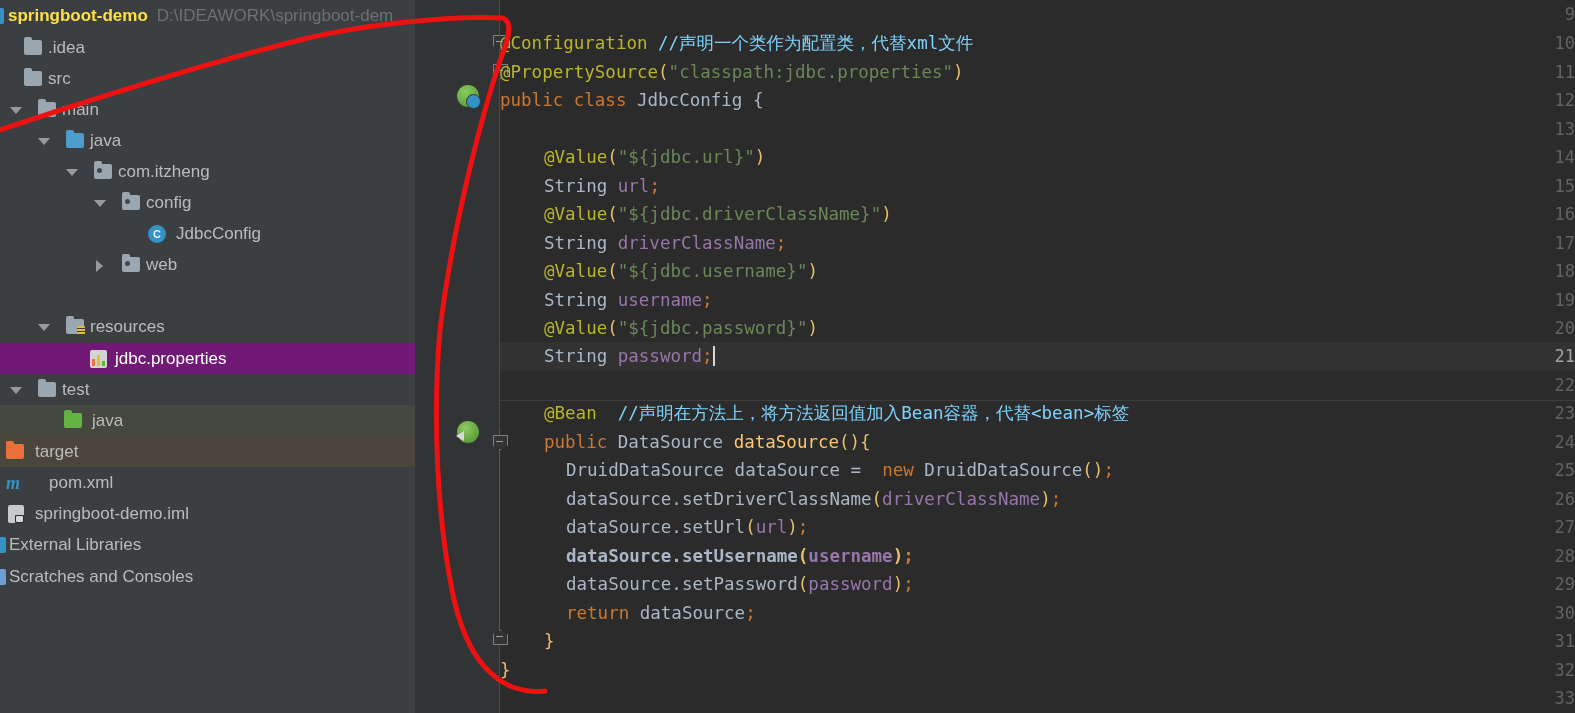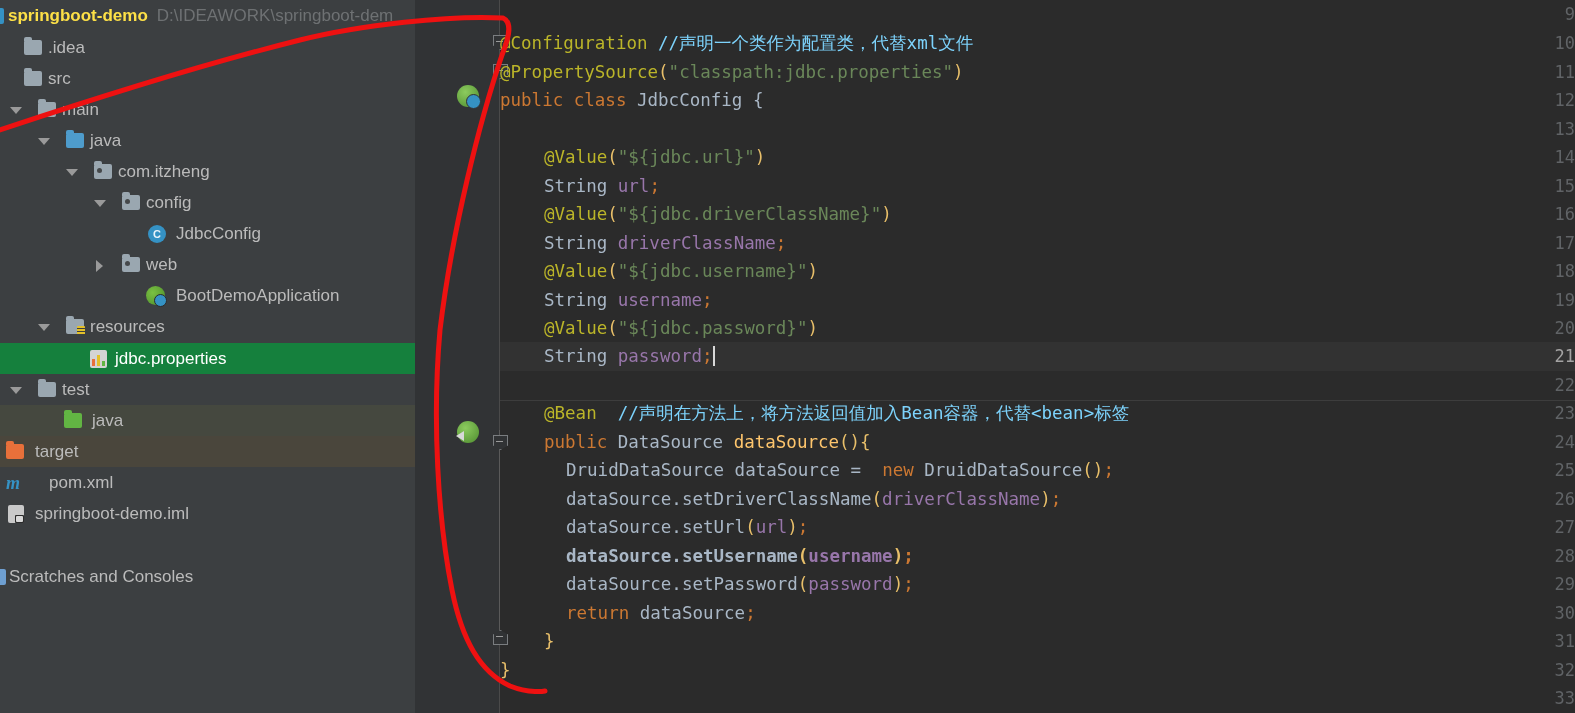--- a/index.html
+++ b/index.html
@@ -62,21 +62,21 @@
       linear-gradient(to top,#e3c02a 0,#e3c02a 11px,transparent 11px) 5px 0/3px 11px no-repeat,
       linear-gradient(to top,#62b543 0,#62b543 5px,transparent 5px) 10px 0/3px 11px no-repeat;}
   .maven-ico{width:18px;height:18px;color:#3592c4;font:italic bold 18px "Liberation Serif",serif;line-height:18px;}
   .iml-ico{width:16px;height:18px;background:#c9c9c9;border-radius:2px;position:relative;}
   .iml-ico::after{content:"";position:absolute;right:0;bottom:0;width:9px;height:8px;background:#2b2b2b;border-radius:1px;}
   .iml-ico::before{content:"";position:absolute;right:1px;bottom:1px;width:7px;height:6px;background:#d8d8d8;border-radius:1px;z-index:2;}
   .lib-ico{width:14px;height:16px;background:#3592c4;border-radius:2px;}
   .scratch-ico{width:14px;height:16px;background:#6e9fd1;border-radius:2px;}
   .module-ico{width:16px;height:16px;background:#3592c4;border-radius:2px;}
 
-  .row-selected{background:#15803d;color:#ffffff;}
+  .row-selected{background:#701a75;color:#ffffff;}
   .row-tint-a{background:#45483f;}
   .row-tint-b{background:#4a463c;}
   .row-title .name{font-weight:bold;color:#fde047;}
   .row-title .path{color:#6e7173;margin-left:9px;font-weight:normal;}
 
   
   #editor{
     position:absolute;left:415px;top:0;width:1160px;height:713px;
     background:#2b2b2b;overflow:hidden;
     font-family:"DejaVu Sans Mono","Liberation Mono",monospace;
@@ -174,24 +174,20 @@
     <span class="ico c-class">C</span>
     <span style="margin-left:4px;">JdbcConfig</span>
   </div>
 
   <div class="tree-row" style="top:249px;padding-left:92px;text-align:center;">
     <span class="arrow right"></span>
     <span class="ico folder f-pkg" style="margin-left:14px;"></span>
     <span>web</span>
   </div>
 
-  <div class="tree-row" style="top:280px;padding-left:146px;">
-    <span class="ico spring-ico"></span>
-    <span style="margin-left:5px;">BootDemoApplication</span>
-  </div>
 
   <div class="tree-row" style="top:311px;padding-left:36px;">
     <span class="arrow down"></span>
     <span class="ico folder f-res" style="margin-left:14px;"></span>
     <span>resources</span>
   </div>
 
   <div class="tree-row row-selected" style="top:343px;padding-left:90px;">
     <span class="ico prop-ico"></span>
     <span style="margin-left:2px;">jdbc.properties</span>
@@ -216,20 +212,24 @@
   <div class="tree-row" style="top:467px;padding-left:6px;">
     <span class="ico maven-ico">m</span>
     <span style="margin-left:19px;">pom.xml</span>
   </div>
 
   <div class="tree-row" style="top:498px;padding-left:8px;">
     <span class="ico iml-ico"></span>
     <span style="margin-left:5px;">springboot-demo.iml</span>
   </div>
 
+  <div class="tree-row" style="top:529px;padding-left:0px;">
+    <span class="ico lib-ico" style="margin-left:-8px;margin-right:3px;"></span>
+    <span>External Libraries</span>
+  </div>
 
   <div class="tree-row" style="top:561px;padding-left:0px;">
     <span class="ico scratch-ico" style="margin-left:-8px;margin-right:3px;"></span>
     <span>Scratches and Consoles</span>
   </div>
 </div>
 
 <div id="editor">
 
   <div id="gutter"></div>

